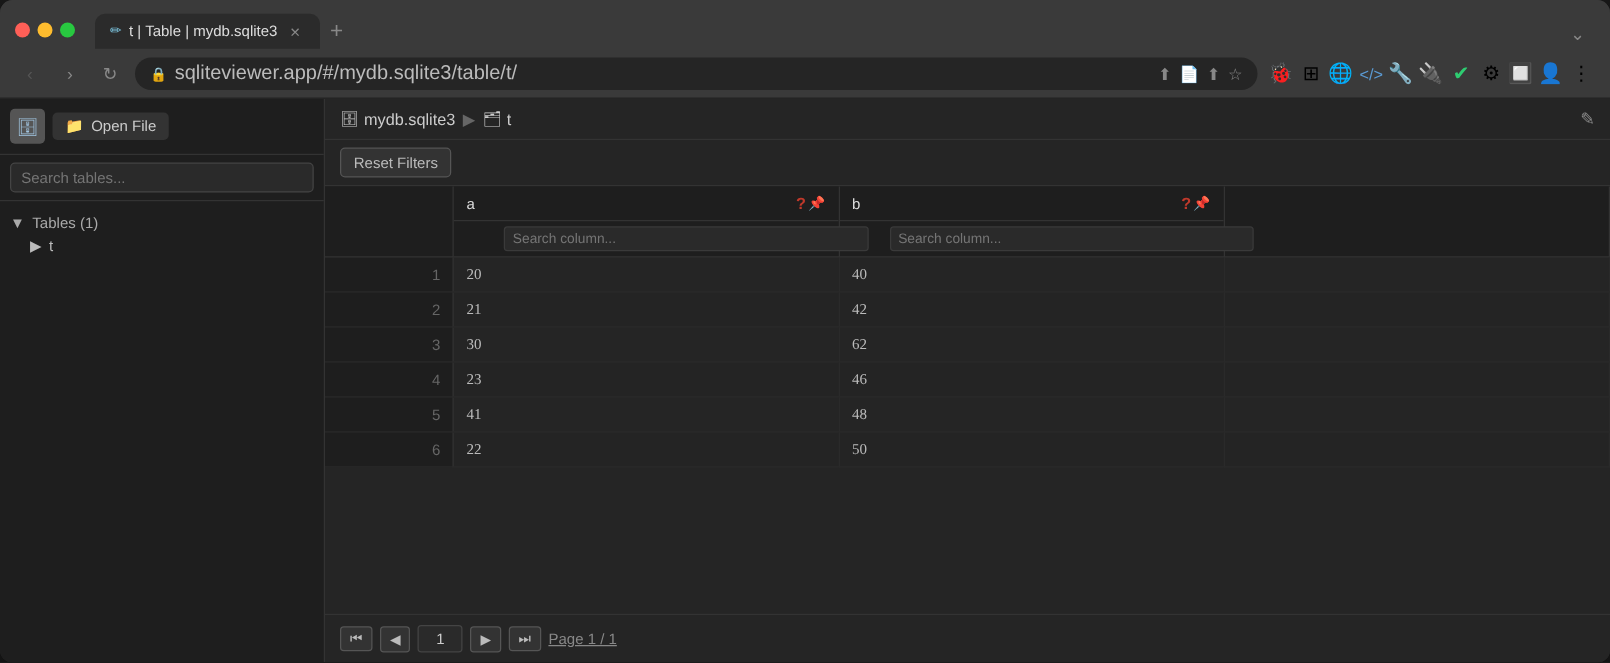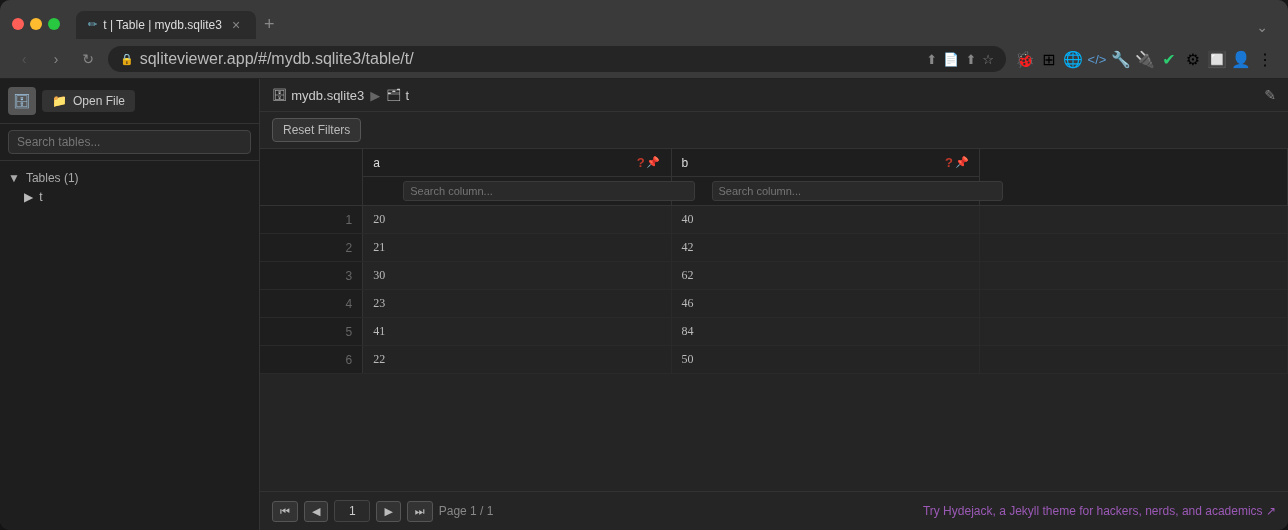--- a/index.html
+++ b/index.html
@@ -393,20 +393,21 @@
       padding: 3px 6px;
       color: #ccc;
       font-size: 12px;
       width: 36px;
       text-align: center;
       outline: none;
     }
     .page-info {
       color: #888;
       font-size: 12px;
+      text-decoration: underline;
     }
     .promo-link {
       margin-left: auto;
       color: #9b59b6;
       font-size: 12px;
       text-decoration: none;
       cursor: pointer;
     }
   </style>
 </head>
@@ -557,37 +558,36 @@
               </tr>
               <tr>
                 <td class="row-num">4</td>
                 <td class="cell">23</td>
                 <td class="cell">46</td>
                 <td class="cell"></td>
               </tr>
               <tr>
                 <td class="row-num">5</td>
                 <td class="cell">41</td>
-                <td class="cell">84</td>
+                <td class="cell">48</td>
                 <td class="cell"></td>
               </tr>
               <tr>
                 <td class="row-num">6</td>
                 <td class="cell">22</td>
                 <td class="cell">50</td>
                 <td class="cell"></td>
               </tr>
             </tbody>
         </table>
       </div>
 
       <div class="pagination">
         <button class="page-btn">⏮</button>
         <button class="page-btn">◀</button>
         <input type="text" class="page-input" value="1" style="">
         <button class="page-btn">▶</button>
         <button class="page-btn">⏭</button>
         <span class="page-info">Page 1 / 1</span>
-        <a class="promo-link">Try Hydejack, a Jekyll theme for hackers, nerds, and academics ↗</a>
       </div>
     </div>
   </div>
 </div>
 
 </body></html>

